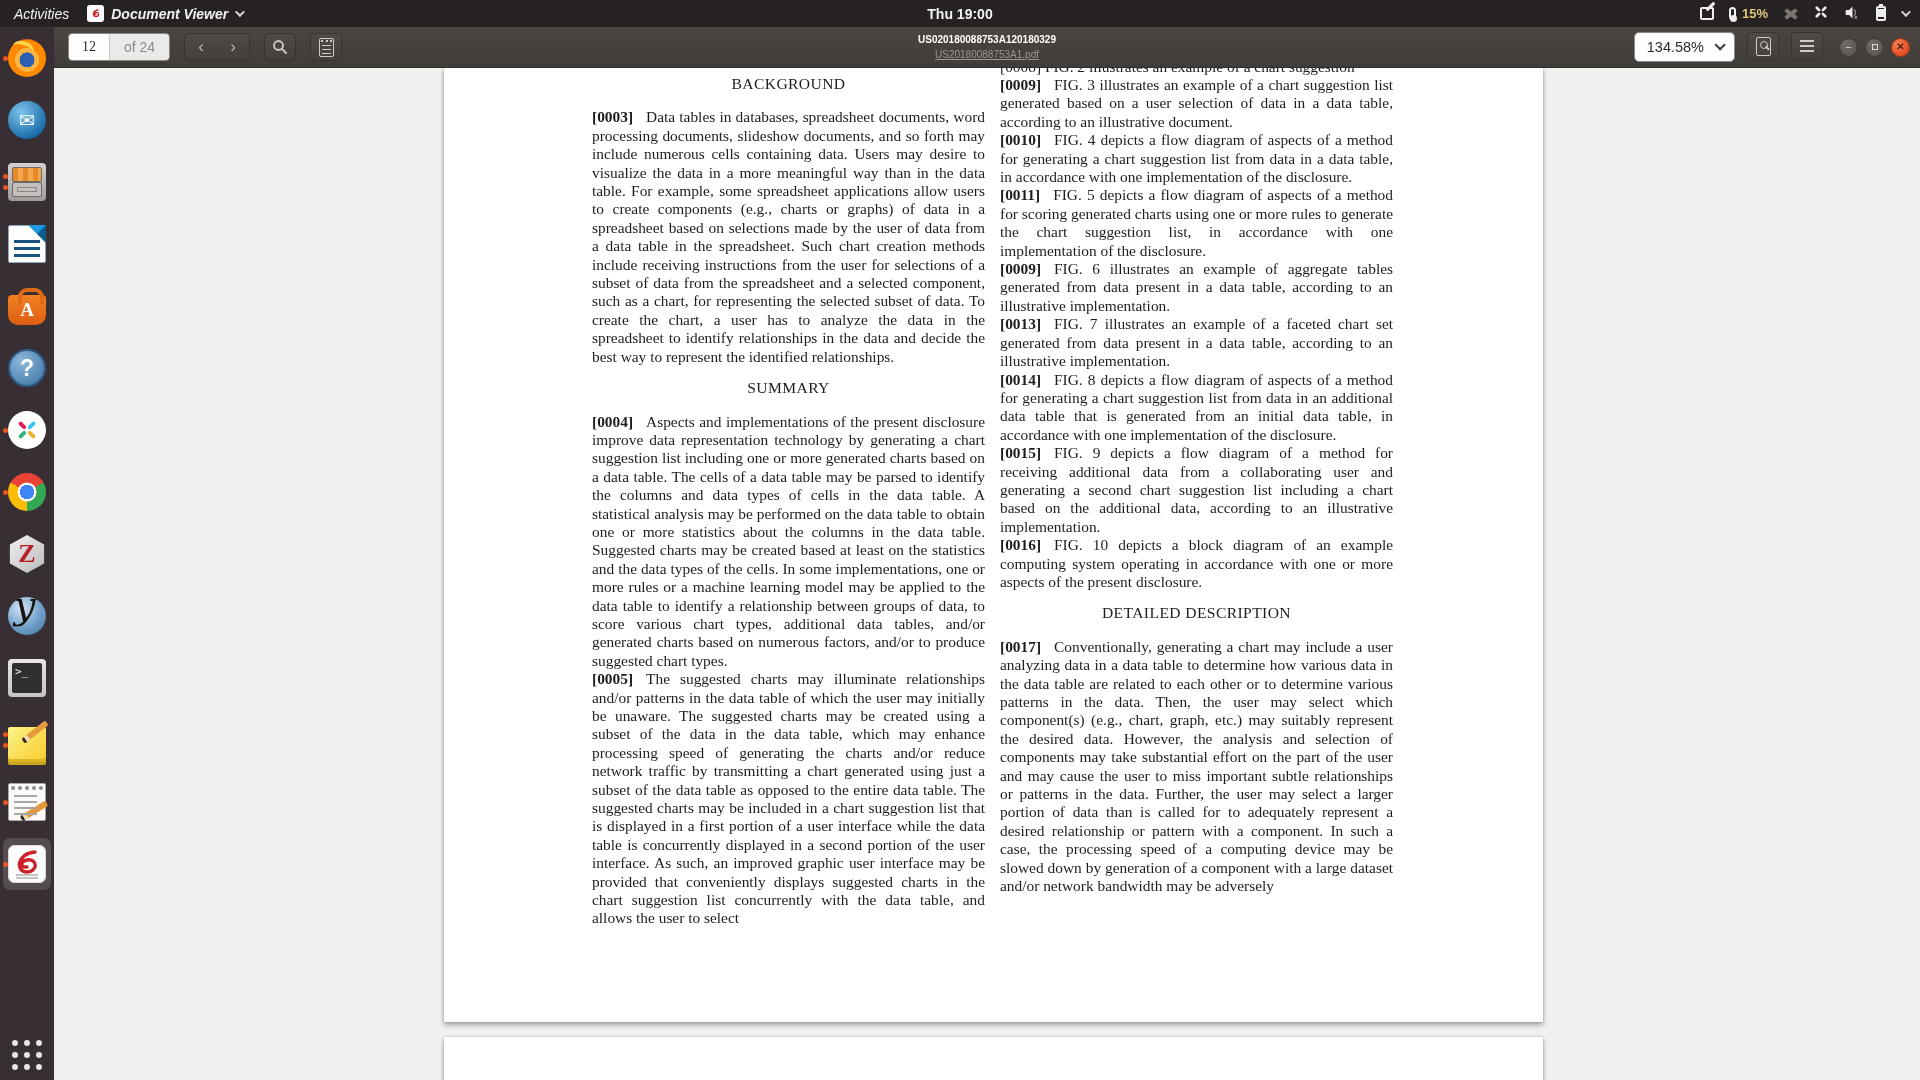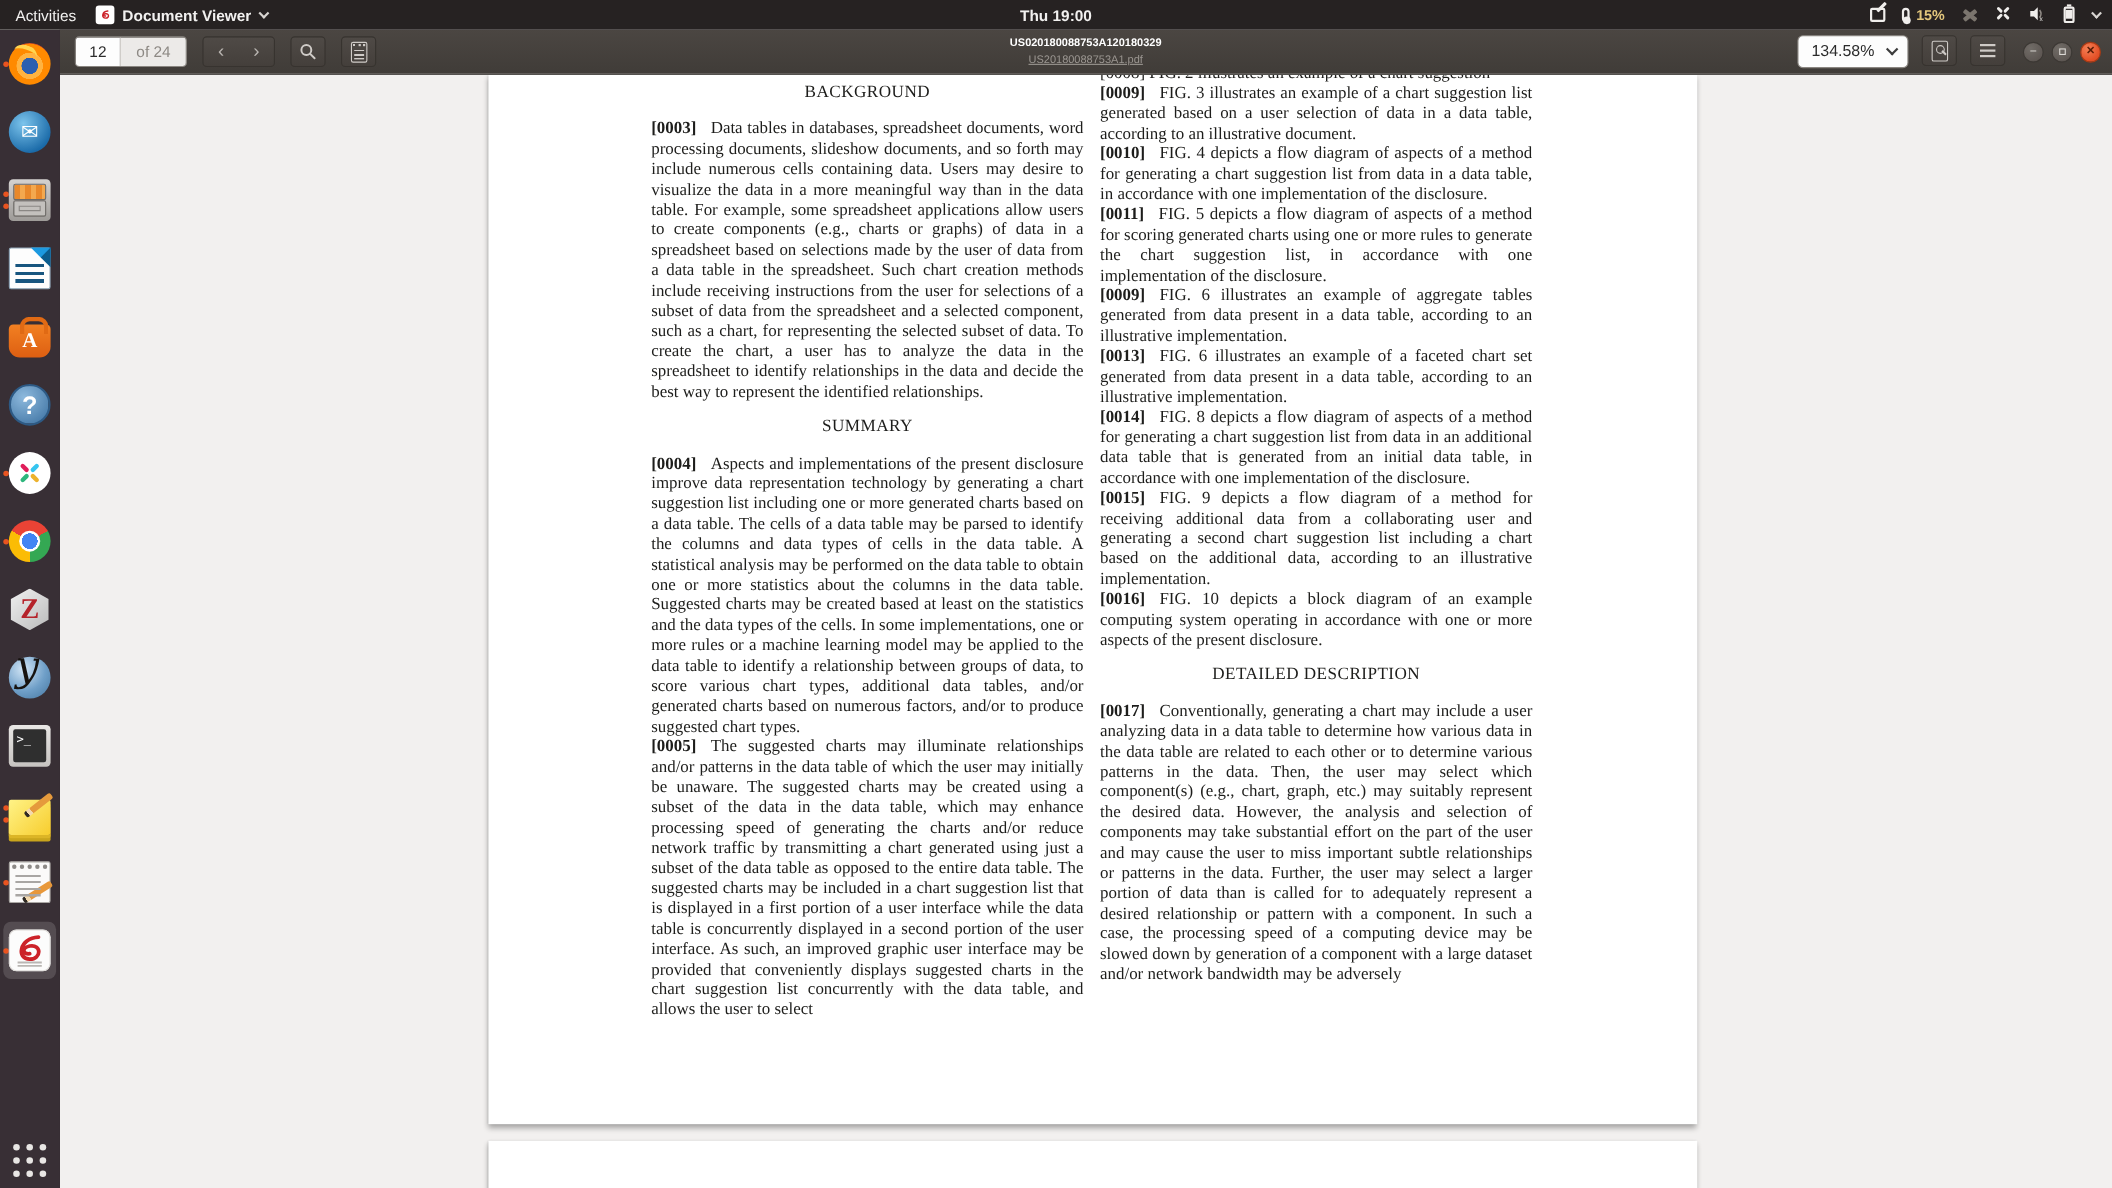--- a/index.html
+++ b/index.html
@@ -3,21 +3,21 @@
 <meta charset="utf-8">
 <style>
   * { margin:0; padding:0; box-sizing:border-box; }
   html,body { width:1920px; height:1080px; overflow:hidden;
     font-family:"Liberation Sans", sans-serif; background:#f2f0ef; }
 
   
   .topbar { position:fixed; left:0; top:0; width:1920px; height:27px;
     background:#262222; color:#f2f1f0; display:flex; align-items:center;
     z-index:50; font-size:14px; }
-  .tb-left { display:flex; align-items:center; gap:18px; padding-left:14px; }
+  .tb-left { display:flex; align-items:center; gap:18px; padding-left:14px;font-style:italic; }
   .activities { cursor:default; }
   .appmenu { display:flex; align-items:center; gap:7px; font-weight:700; }
   .mini-ev { width:17px; height:17px; background:#fff; border-radius:3px;
     display:flex; align-items:center; justify-content:center; }
   .tb-clock { position:absolute; left:0; right:0; text-align:center;
     font-weight:700; pointer-events:none; }
   .tb-right { margin-left:auto; display:flex; align-items:center; gap:15px;
     padding-right:12px; }
   .pct { color:#e3c77c; font-weight:700; font-size:13px; }
   .caret { width:7px; height:7px; border-right:2px solid #d8d5d2;
@@ -122,21 +122,21 @@
   .grid9 span { width:6px; height:6px; border-radius:50%; background:#e8e6e4; }
 
   
   .headerbar { position:fixed; left:54px; top:27px; right:0; height:41px;
     background:linear-gradient(#4b4642,#403c38); border-bottom:1px solid #2f2c29;
     display:flex; align-items:center; z-index:30; }
   .hb-left { display:flex; align-items:center; gap:14px; padding-left:14px; }
   .pagebox { display:flex; height:28px; border-radius:4px; overflow:hidden;
     border:1px solid #8a8681; }
   .page-cur { width:40px; height:100%; border:none; outline:none; background:#fdfdfd;
-    text-align:center; font-size:14px; color:#2c2c2c; font-family:Liberation Sans, sans-serif; }
+    text-align:center; font-size:14px; color:#2c2c2c; font-family:Liberation Serif, serif; }
   .page-tot { width:60px; background:#eceae8; color:#8d8984; display:flex;
     align-items:center; justify-content:center; font-size:14px;
     border-left:1px solid #d0cdc9; }
   .hb-btn { height:28px; background:linear-gradient(#4f4a46,#443f3b);
     border:1px solid #37332f; border-radius:4px; color:#cfcbc7; display:flex;
     align-items:center; justify-content:center; }
   .navgroup { width:66px; display:flex; }
   .navgroup span { flex:1; text-align:center; font-size:17px; color:#b9b5b1; line-height:26px; }
   .sq { width:32px; }
   .icon-sidebar { width:15px; height:19px; border:1.5px solid #cfcbc7; border-radius:2px;
@@ -391,21 +391,21 @@
     </div>
 
     <div class="col col-right">
       <div class="clipline">
         <span>[0008]   FIG. 2 illustrates an example of a chart suggestion</span>
       </div>
       <p><b class="pnum">[0009]</b><span>FIG. 3 illustrates an example of a chart suggestion list generated based on a user selection of data in a data table, according to an illustrative document.</span></p>
       <p><b class="pnum">[0010]</b><span>FIG. 4 depicts a flow diagram of aspects of a method for generating a chart suggestion list from data in a data table, in accordance with one implementation of the disclosure.</span></p>
       <p><b class="pnum">[0011]</b><span>FIG. 5 depicts a flow diagram of aspects of a method for scoring generated charts using one or more rules to generate the chart suggestion list, in accordance with one implementation of the disclosure.</span></p>
       <p><b class="pnum">[0009]</b><span>FIG. 6 illustrates an example of aggregate tables generated from data present in a data table, according to an illustrative implementation.</span></p>
-      <p><b class="pnum">[0013]</b><span>FIG. 6 illustrates an example of a faceted chart set generated from data present in a data table, according to an illustrative implementation.</span></p>
+      <p><b class="pnum">[0013]</b><span>FIG. 7 illustrates an example of a faceted chart set generated from data present in a data table, according to an illustrative implementation.</span></p>
       <p><b class="pnum">[0014]</b><span>FIG. 8 depicts a flow diagram of aspects of a method for generating a chart suggestion list from data in an additional data table that is generated from an initial data table, in accordance with one implementation of the disclosure.</span></p>
       <p><b class="pnum">[0015]</b><span>FIG. 9 depicts a flow diagram of a method for receiving additional data from a collaborating user and generating a second chart suggestion list including a chart based on the additional data, according to an illustrative implementation.</span></p>
       <p><b class="pnum">[0016]</b><span>FIG. 10 depicts a block diagram of an example computing system operating in accordance with one or more aspects of the present disclosure.</span></p>
       <h2>DETAILED DESCRIPTION</h2>
       <p><b class="pnum">[0017]</b><span>Conventionally, generating a chart may include a user analyzing data in a data table to determine how various data in the data table are related to each other or to determine various patterns in the data. Then, the user may select which component(s) (e.g., chart, graph, etc.) may suitably represent the desired data. However, the analysis and selection of components may take substantial effort on the part of the user and may cause the user to miss important subtle relationships or patterns in the data. Further, the user may select a larger portion of data than is called for to adequately represent a desired relationship or pattern with a component. In such a case, the processing speed of a computing device may be slowed down by generation of a component with a large dataset and/or network bandwidth may be adversely</span></p>
     </div>
   </div>
 
   <div class="page page2"></div>
 </div>

